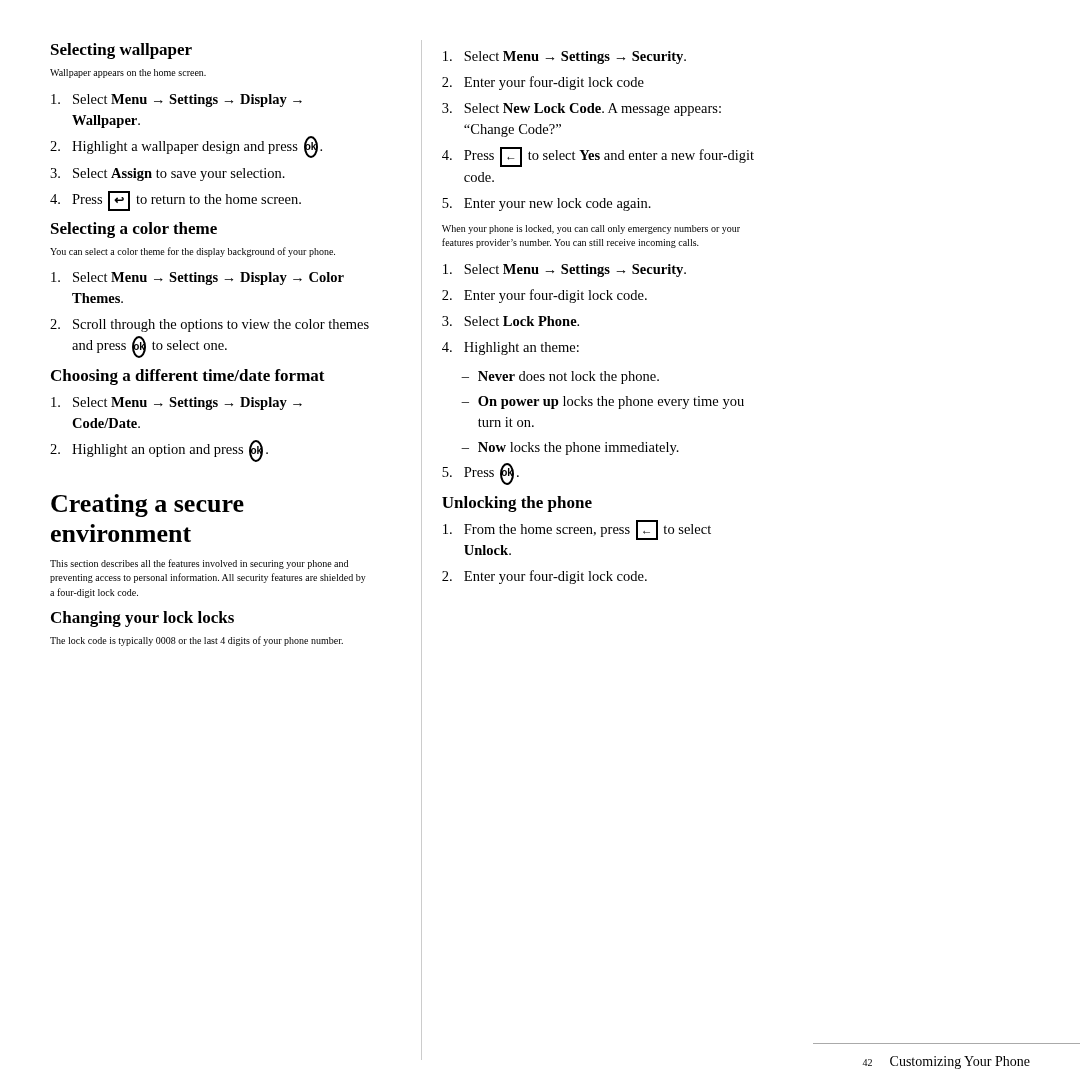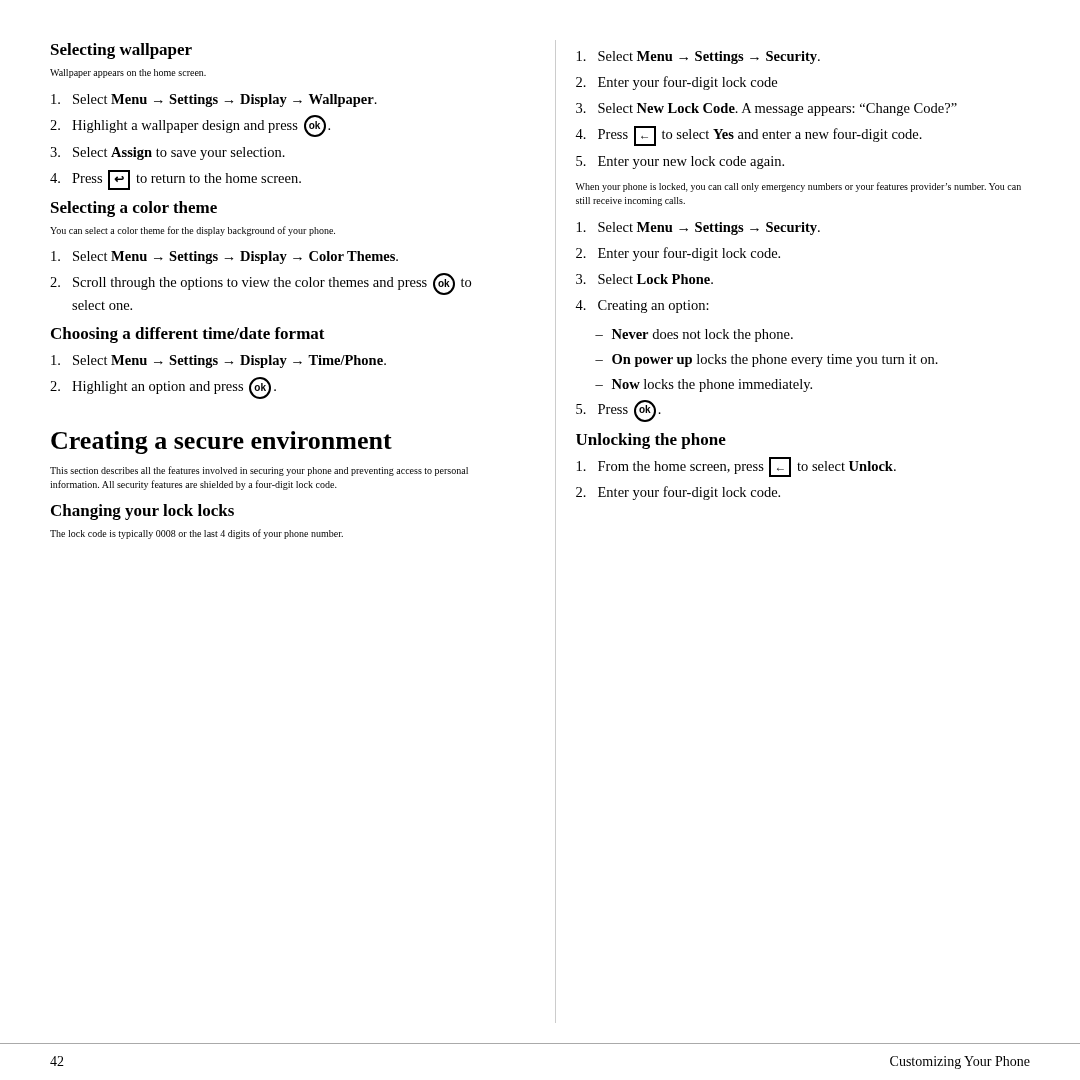--- a/index.html
+++ b/index.html
@@ -9,21 +9,20 @@
       background: #ffffff;
       font-family: 'Times New Roman', Times, serif;
       font-size: 15px;
       color: #000000;
       overflow: hidden;
     }
     .page {
       width: 1080px;
       height: 1080px;
       display: flex;
-      flex-direction: column;
     }
     .content-area {
       display: flex;
       flex: 1;
       padding: 40px 50px 20px 50px;
       gap: 30px;
     }
     .left-col {
       flex: 1;
       padding-right: 20px;
@@ -74,21 +73,21 @@
       flex: 1;
     }
     .bold { font-weight: bold; }
     .arrow { font-weight: bold; }
     .ok-btn {
       display: inline-flex;
       align-items: center;
       justify-content: center;
       border: 2px solid #000;
       border-radius: 50%;
-      width: 22px;
+      width: 14px;
       height: 22px;
       font-size: 10px;
       font-weight: bold;
       vertical-align: middle;
       margin: 0 2px;
       font-family: Arial, sans-serif;
     }
     .back-btn {
       display: inline-flex;
       align-items: center;
@@ -120,21 +119,21 @@
     }
     .footer {
       display: flex;
       justify-content: space-between;
       align-items: center;
       padding: 10px 50px;
       border-top: 1px solid #aaa;
       margin-top: auto;
     }
     .footer-left {
-      font-size: 14px;
+      font-size: 10px;
       text-align: right;
     }
     .footer-right {
       font-size: 14px;
       margin-left: 17px;
     }
   </style>
 </head>
 <body>
 
@@ -179,21 +178,21 @@
             <span class="text">Scroll through the options to view the color themes and press <span class="ok-btn">ok</span> to select one.</span>
           </li>
         </ol>
       </div>
 
       <div>
         <div class="section-title">Choosing a different time/date format</div>
         <ol class="numbered-list">
           <li>
             <span class="num">1.</span>
-            <span class="text">Select <span class="bold">Menu</span> <span class="arrow">→</span> <span class="bold">Settings</span> <span class="arrow">→</span> <span class="bold">Display</span> <span class="arrow">→</span> <span class="bold">Time/Phone</span>.</span>
+            <span class="text">Select <span class="bold">Menu</span> <span class="arrow">→</span> <span class="bold">Settings</span> <span class="arrow">→</span> <span class="bold">Display</span> <span class="arrow">→</span> <span class="bold">Code/Date</span>.</span>
           </li>
           <li>
             <span class="num">2.</span>
             <span class="text">Highlight an option and press <span class="ok-btn">ok</span>.</span>
           </li>
         </ol>
       </div>
 
       <div>
         <div class="big-section-title">Creating a secure environment</div>
@@ -242,21 +241,21 @@
           <li>
             <span class="num">2.</span>
             <span class="text">Enter your four-digit lock code.</span>
           </li>
           <li>
             <span class="num">3.</span>
             <span class="text">Select <span class="bold">Lock Phone</span>.</span>
           </li>
           <li>
             <span class="num">4.</span>
-            <span class="text">Creating an option:</span>
+            <span class="text">Highlight an theme:</span>
           </li>
         </ol>
         <ul class="sub-list">
           <li>
             <span class="dash">–&nbsp;</span>
             <span><span class="bold">Never</span> does not lock the phone.</span>
           </li>
           <li>
             <span class="dash">–&nbsp;</span>
             <span><span class="bold">On power up</span> locks the phone every time you turn it on.</span>

